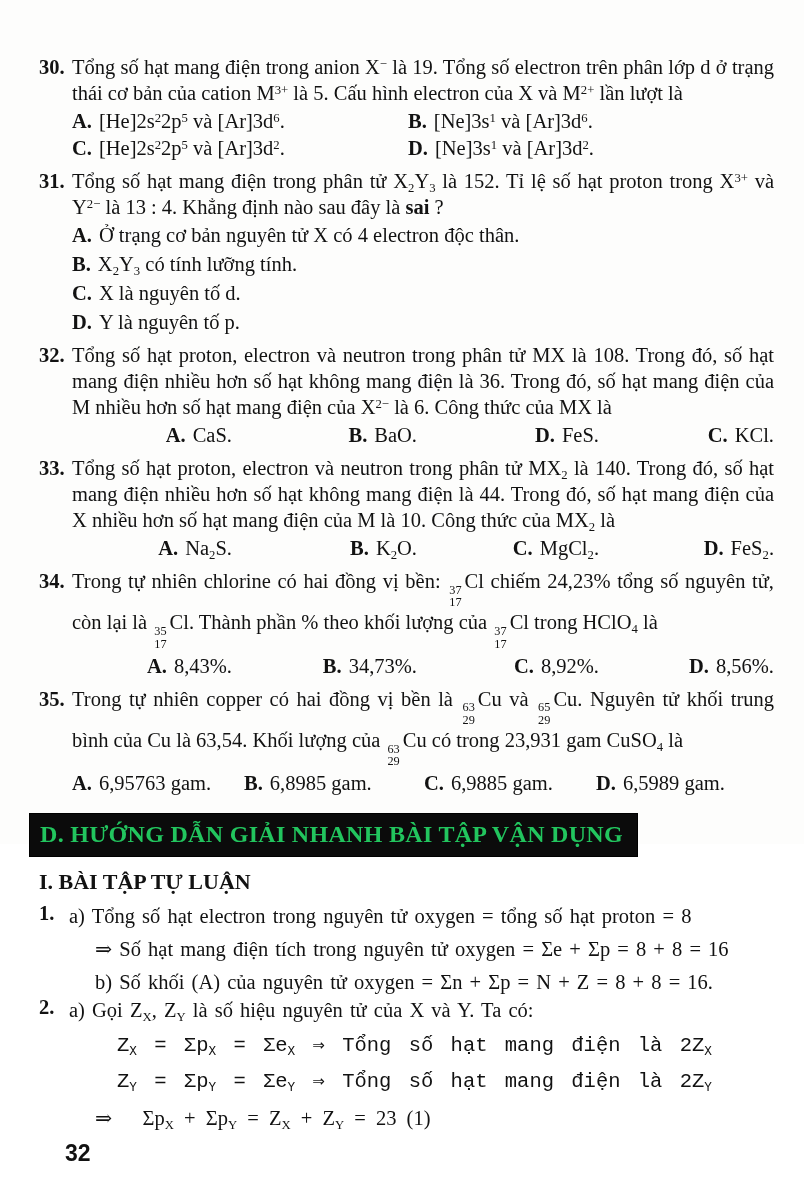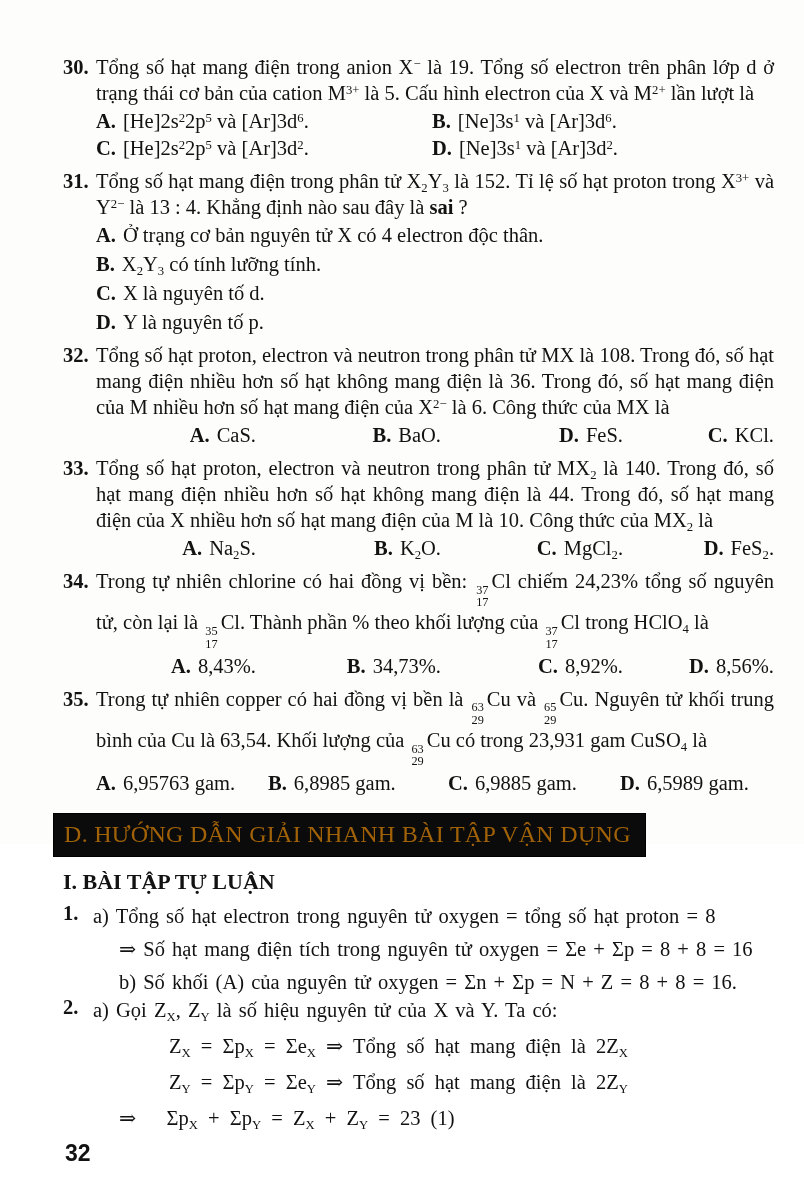--- a/index.html
+++ b/index.html
@@ -6,21 +6,21 @@
   html,body { width:804px; height:1200px; background:#ffffff; }
   body {
     font-family:"Liberation Serif","DejaVu Serif",serif;
     color:#121212;
     overflow:hidden;
   }
   .page {
     position:relative;
     width:804px; height:844px;
     background:#fdfdfc;
-    padding:54px 30px 0 63px;
+    padding:54px 30px 0 39px;
   }
   
   .q { position:relative; padding-left:33px; margin-bottom:6px; font-size:20.5px; line-height:26px; }
   .qnum { position:absolute; left:0; top:0; font-weight:700; }
   .qbody { text-align:justify; }
   .opts { margin-top:2px; }
   .opt { line-height:27px; white-space:nowrap; }
   .olabel { font-weight:700; margin-right:7px; }
   .opts-2col { display:grid; grid-template-columns:336px 1fr; }
   .opts-4col { display:grid; grid-template-columns:160px 185px 182px 1fr;text-align:right; }
@@ -31,35 +31,35 @@
   sup { top:-0.48em; }
   sub { top:0.28em; }
   .iso {
     display:inline-flex; flex-direction:column; align-items:flex-end;
     font-size:0.6em; line-height:1.05; vertical-align:-0.45em;
     margin:0 3px 0 2px; text-align:right;
   }
   
   .dbar {
     display:inline-block;
-    background:#0b0b0b; color:#a16207;
-    font-weight:400; font-size:24px; line-height:1;
+    background:#0b0b0b; color:#22c55e;
+    font-weight:700; font-size:24px; line-height:1;
     padding:8px 14px 10px 10px;
     margin:10px 0 12px -10px;
     letter-spacing:0.3px;
     border:1px solid #000;
   }
   .sec-title { font-weight:700; font-size:22px; line-height:26px; margin-bottom:7px; }
   
   .sol { position:relative; padding-left:30px; font-size:20.5px; }
   .snum { position:absolute; left:0; top:0; font-weight:700; }
   .sline { line-height:28px; word-spacing:2px; }
   .sline + .sline { margin-top:5px; }
   .ind-b { margin-left:26px; }          
-  .find { margin-left:76px; margin-top:8px !important; word-spacing:5px; }  
+  .find { margin-left:48px; margin-top:8px !important; word-spacing:5px;font-family:Liberation Mono, monospace; }  
   .farrow { margin-left:26px; margin-top:8px !important; word-spacing:5px; }
   .pagenum {
     position:absolute; left:65px; top:1140px;
     font-family:"Liberation Sans","DejaVu Sans",sans-serif;
     font-weight:700; font-size:23px;
   }
 </style>
 </head>
 <body>
 

